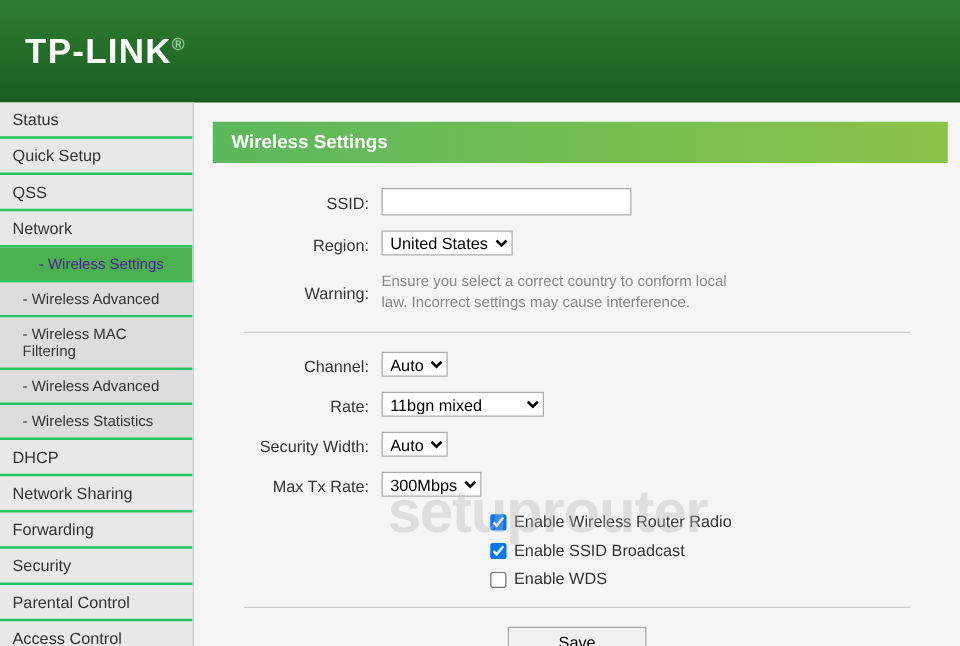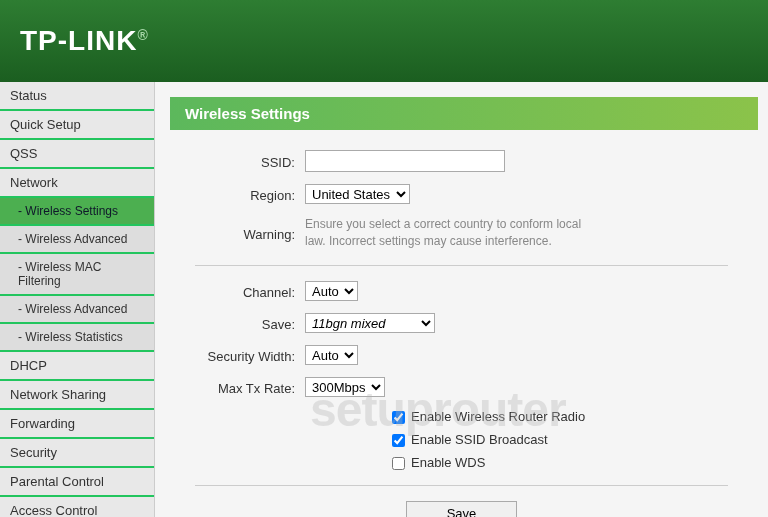--- a/index.html
+++ b/index.html
@@ -45,21 +45,22 @@
       background: #4caf50;
       color: white;
     }
     .sidebar-item.sub {
       padding-left: 18px;
       font-size: 12px;
       background: #ddd;
     }
     .sidebar-item.sub.active-sub {
       background: #4caf50;
-      color: #0f172a;
+      color: #4c1d95;
+      text-align: center;
     }
 
     
     #main {
       flex: 1;
       background: #f5f5f5;
       overflow-y: auto;
       padding: 0;
     }
 
@@ -233,23 +234,23 @@
       <div class="form-row">
         <div class="form-label">Channel:</div>
         <div class="form-field">
           <select>
             <option>Auto</option>
           </select>
         </div>
       </div>
 
       <div class="form-row">
-        <div class="form-label">Save:</div>
-        <div class="form-field">
-          <select style="width:130px;font-style:italic;">
+        <div class="form-label">Rate:</div>
+        <div class="form-field">
+          <select style="width:130px;">
             <option>11bgn mixed</option>
           </select>
         </div>
       </div>
 
       <div class="form-row">
         <div class="form-label">Security Width:</div>
         <div class="form-field">
           <select>
             <option>Auto</option>

